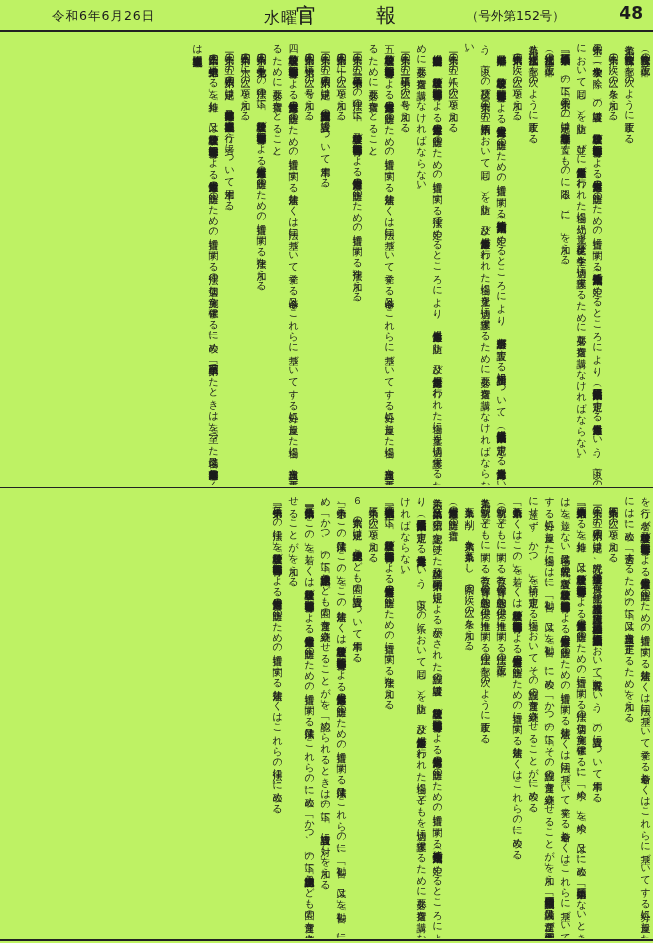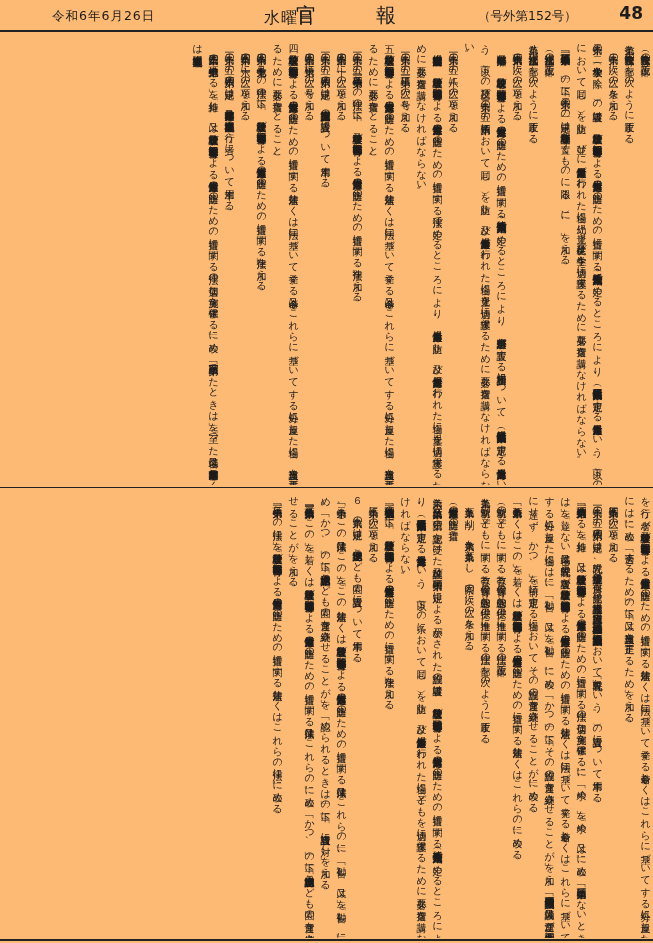--- a/index.html
+++ b/index.html
@@ -1,40 +1,40 @@
 <!DOCTYPE html>
 <html lang="ja"><head>
 <meta charset="utf-8">
 <style>
   html,body { margin:0; padding:0; background:#e8e8e8; }
   .page {
     position:relative;
     width:653px; height:943px;
     margin:0 auto;
-    background:#fdba74;
+    background:#bef264;
     color:#1c1c1c;
     font-family:"DejaVu Serif","Liberation Serif",serif;
     box-sizing:border-box;
     overflow:hidden;
   }
   
   .header {
     position:relative;
     height:30px;
     border-bottom:2px solid #222;
     font-family:"DejaVu Sans","Liberation Sans",sans-serif;
   }
   .h-date   { position:absolute; left:52px;  top:8px; font-size:12.5px; letter-spacing:1px; }
   .h-week   { position:absolute; left:228px; top:8px; font-size:16px;   letter-spacing:1px;margin-left:36px; }
   .h-title  {
     position:absolute; left:296px; top:2px;
     font-size:20px; font-weight:normal;
     font-family:"DejaVu Serif","Liberation Serif",serif;
   }
-  .h-issue  { position:absolute; left:478px; top:8px; font-size:12.5px; }
+  .h-issue  { position:absolute; left:466px; top:8px; font-size:12.5px; }
   .h-page   { position:absolute; right:10px; top:3px; font-size:17px; font-weight:bold; }
   
   .content { padding-top:5px; }
   .vtext {
     writing-mode:vertical-rl;
     height:448px;
     width:653px;
     overflow:hidden;
     font-size:10px;
     line-height:16px;

